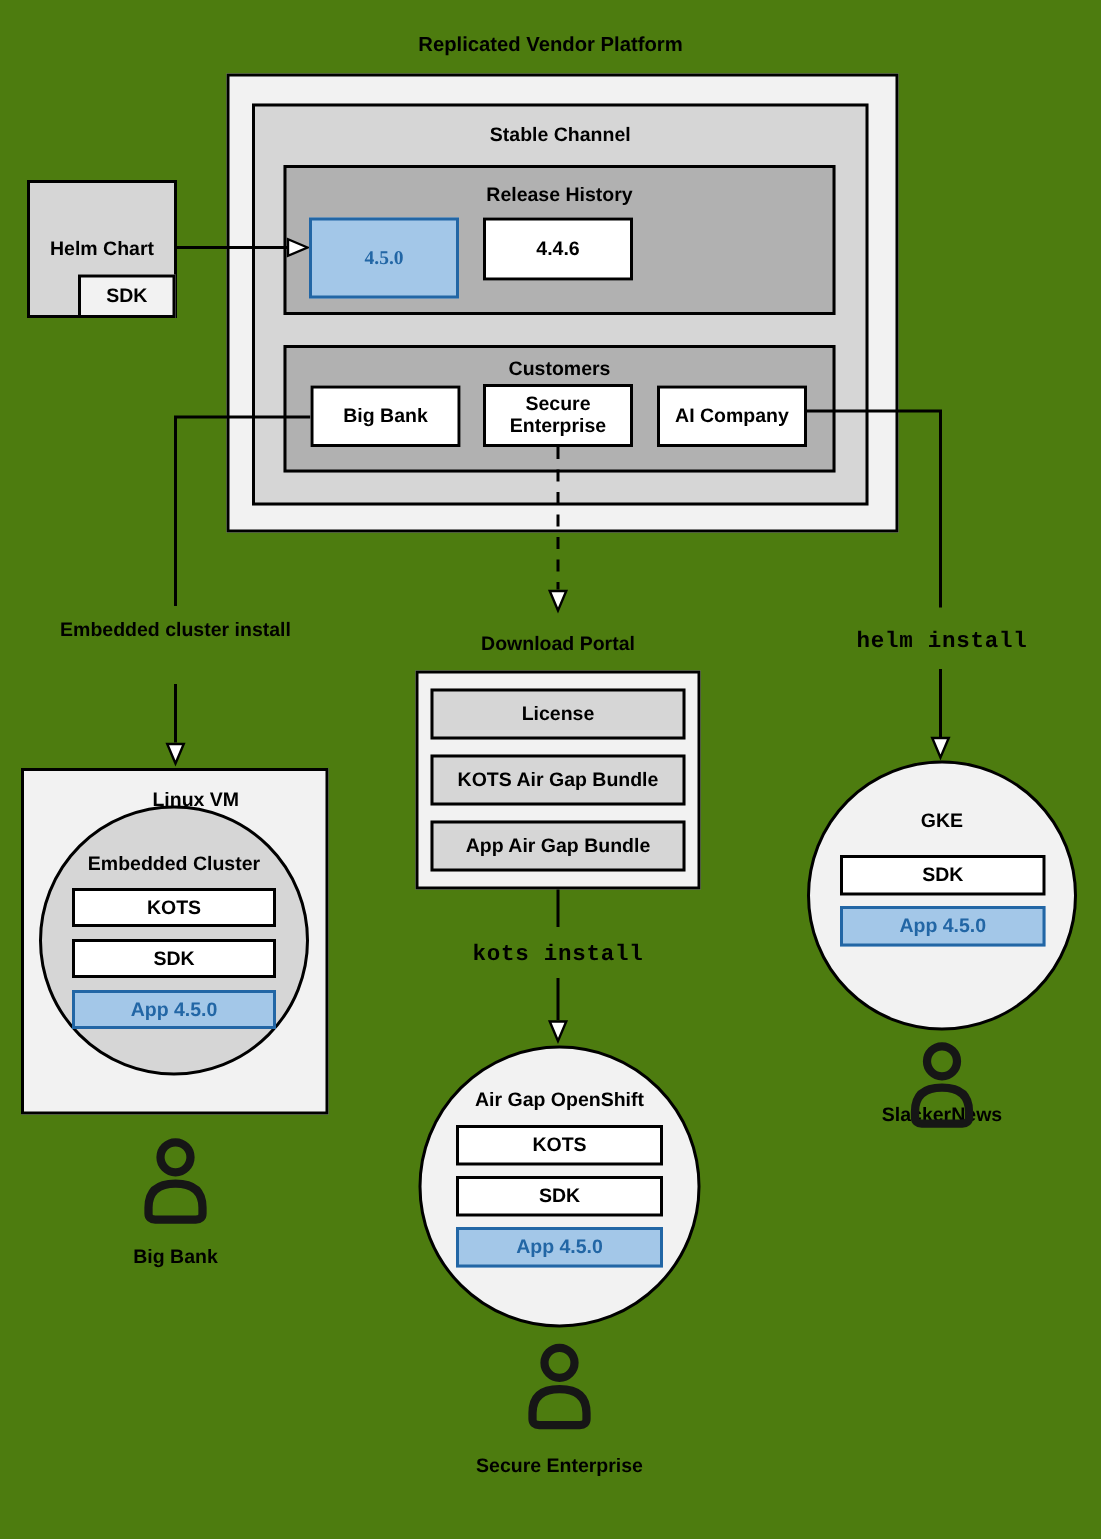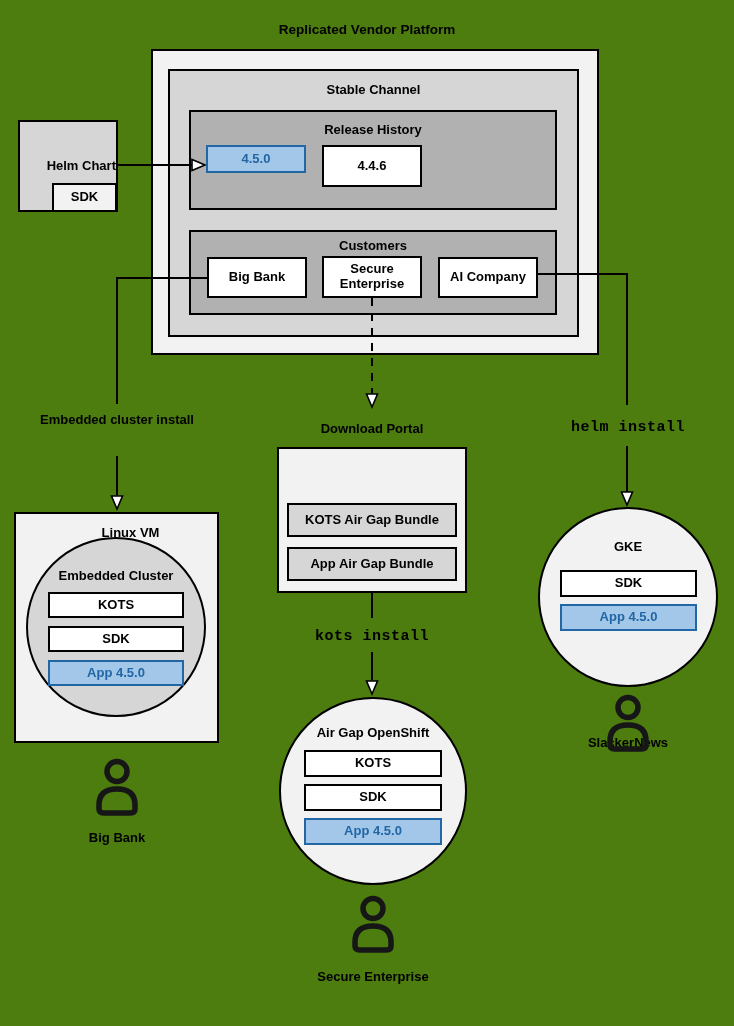--- a/index.html
+++ b/index.html
@@ -64,28 +64,31 @@
 
   <div class="box inner-group-bg" style="left:189px;top:110px;width:368px;height:100px;">
     <div class="box-label" style="top:11px;">Release History</div>
   </div>
 
   <div class="box inner-group-bg" style="left:189px;top:230px;width:368px;height:85px;">
     <div class="box-label" style="top:7px;">Customers</div>
   </div>
 
   <div class="box group-bg" style="left:18px;top:120px;width:100px;height:92px;">
-    <div class="box-label" style="top:37px;text-align:right;">Helm Chart</div>
+    <div class="box-label" style="top:37px;">Helm Chart</div>
   </div>
   <div class="box node container-bg leaf" style="left:52px;top:183px;width:65px;height:29px;">
     <span>SDK</span>
   </div>
 
   <div class="float-label" style="left:292px;top:421px;width:160px;">Download Portal</div>
   <div class="box container-bg" style="left:277px;top:447px;width:190px;height:146px;"></div>
+  <div class="box node group-bg leaf" style="left:287px;top:459px;width:170px;height:34px;">
+    <span>License</span>
+  </div>
   <div class="box node group-bg leaf" style="left:287px;top:503px;width:170px;height:34px;">
     <span>KOTS Air Gap Bundle</span>
   </div>
   <div class="box node group-bg leaf" style="left:287px;top:547px;width:170px;height:34px;">
     <span>App Air Gap Bundle</span>
   </div>
 
   <div class="box container-bg" style="left:14px;top:512px;width:205px;height:231px;">
     <div class="box-label" style="top:12px;padding-left:28px;">Linux VM</div>
   </div>
@@ -138,21 +141,21 @@
     </g>
     <g fill="#ffffff" stroke="#000" stroke-width="1.6">
       <polygon points="205,165 192,159.5 192,170.5"></polygon>
       <polygon points="117,509 111.5,496 122.5,496"></polygon>
       <polygon points="627,505 621.5,492 632.5,492"></polygon>
       <polygon points="372,407 366.5,394 377.5,394"></polygon>
       <polygon points="372,694 366.5,681 377.5,681"></polygon>
     </g>
   </svg>
 
-  <div class="box node highlight leaf" style="left:206px;top:145px;width:100px;height:28px;">
+  <div class="box node highlight leaf" style="left:206px;top:145px;width:100px;height:54px;font-family:Liberation Serif, serif;">
     <span>4.5.0</span>
   </div>
   <div class="box node leaf" style="left:322px;top:145px;width:100px;height:42px;">
     <span>4.4.6</span>
   </div>
 
   <div class="box node leaf" style="left:207px;top:257px;width:100px;height:41px;">
     <span>Big Bank</span>
   </div>
   <div class="box node leaf" style="left:322px;top:256px;width:100px;height:42px;">

